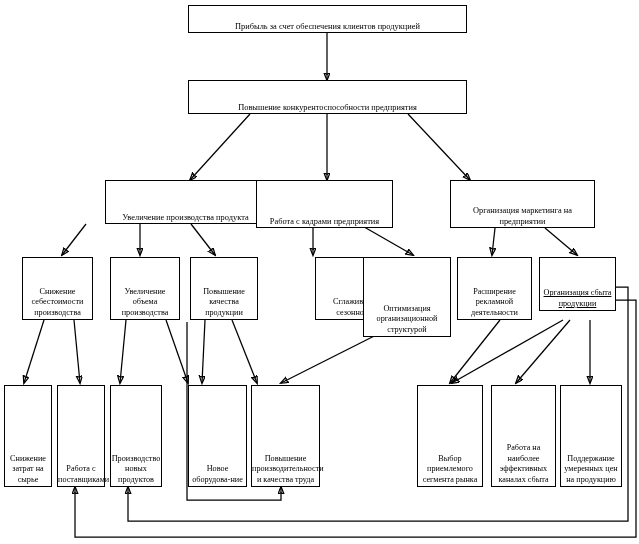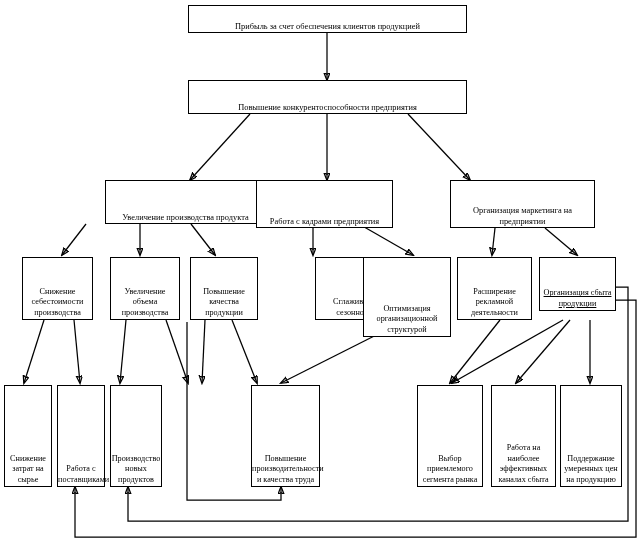--- a/index.html
+++ b/index.html
@@ -129,20 +129,23 @@
 
   <div class="node lvl5" style="left:4px;top:385px;width:48px;height:102px;">
     <span class="lbl">Снижение затрат на сырье</span>
   </div>
   <div class="node lvl5" style="left:57px;top:385px;width:48px;height:102px;">
     <span class="lbl">Работа с поставщиками</span>
   </div>
   <div class="node lvl5" style="left:110px;top:385px;width:52px;height:102px;">
     <span class="lbl">Производство новых продуктов</span>
   </div>
+  <div class="node lvl5" style="left:188px;top:385px;width:59px;height:102px;">
+    <span class="lbl">Новое оборудова-ние</span>
+  </div>
   <div class="node lvl5" style="left:251px;top:385px;width:69px;height:102px;">
     <span class="lbl">Повышение производительности и качества труда</span>
   </div>
   <div class="node lvl5" style="left:417px;top:385px;width:66px;height:102px;">
     <span class="lbl">Выбор приемлемого сегмента рынка</span>
   </div>
   <div class="node lvl5" style="left:491px;top:385px;width:65px;height:102px;">
     <span class="lbl">Работа на наиболее эффективных каналах сбыта</span>
   </div>
   <div class="node lvl5" style="left:560px;top:385px;width:62px;height:102px;">

